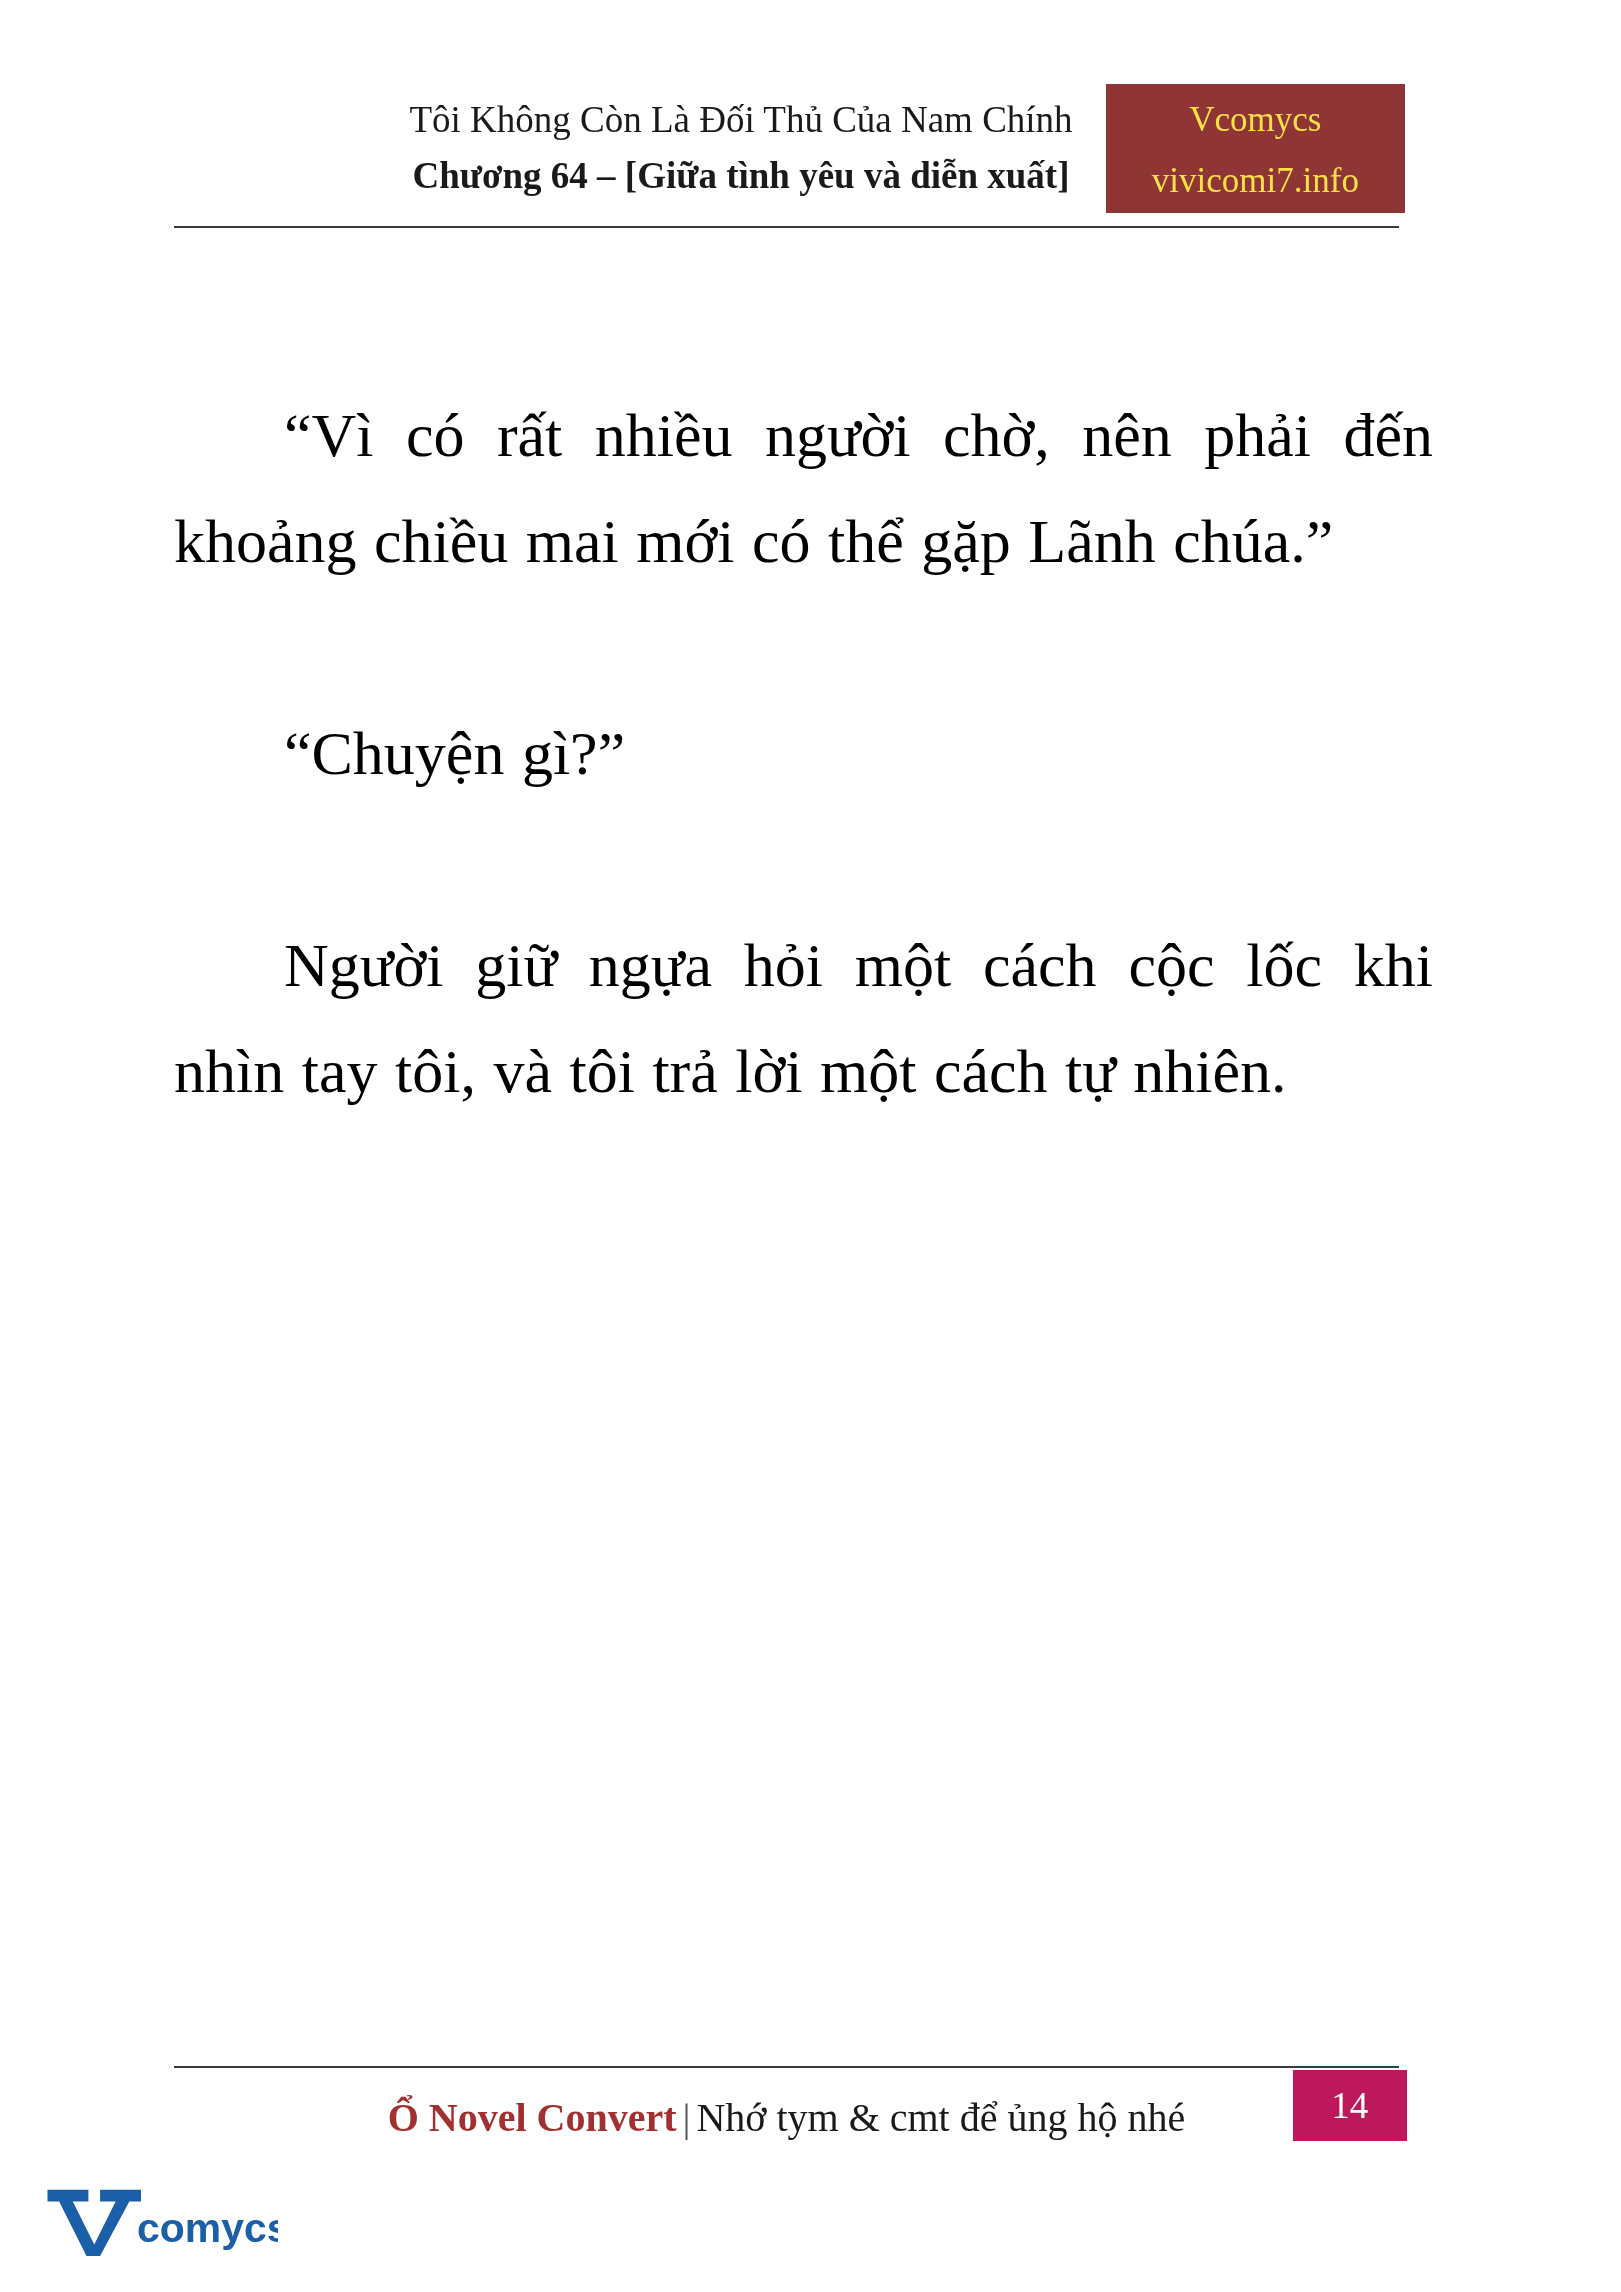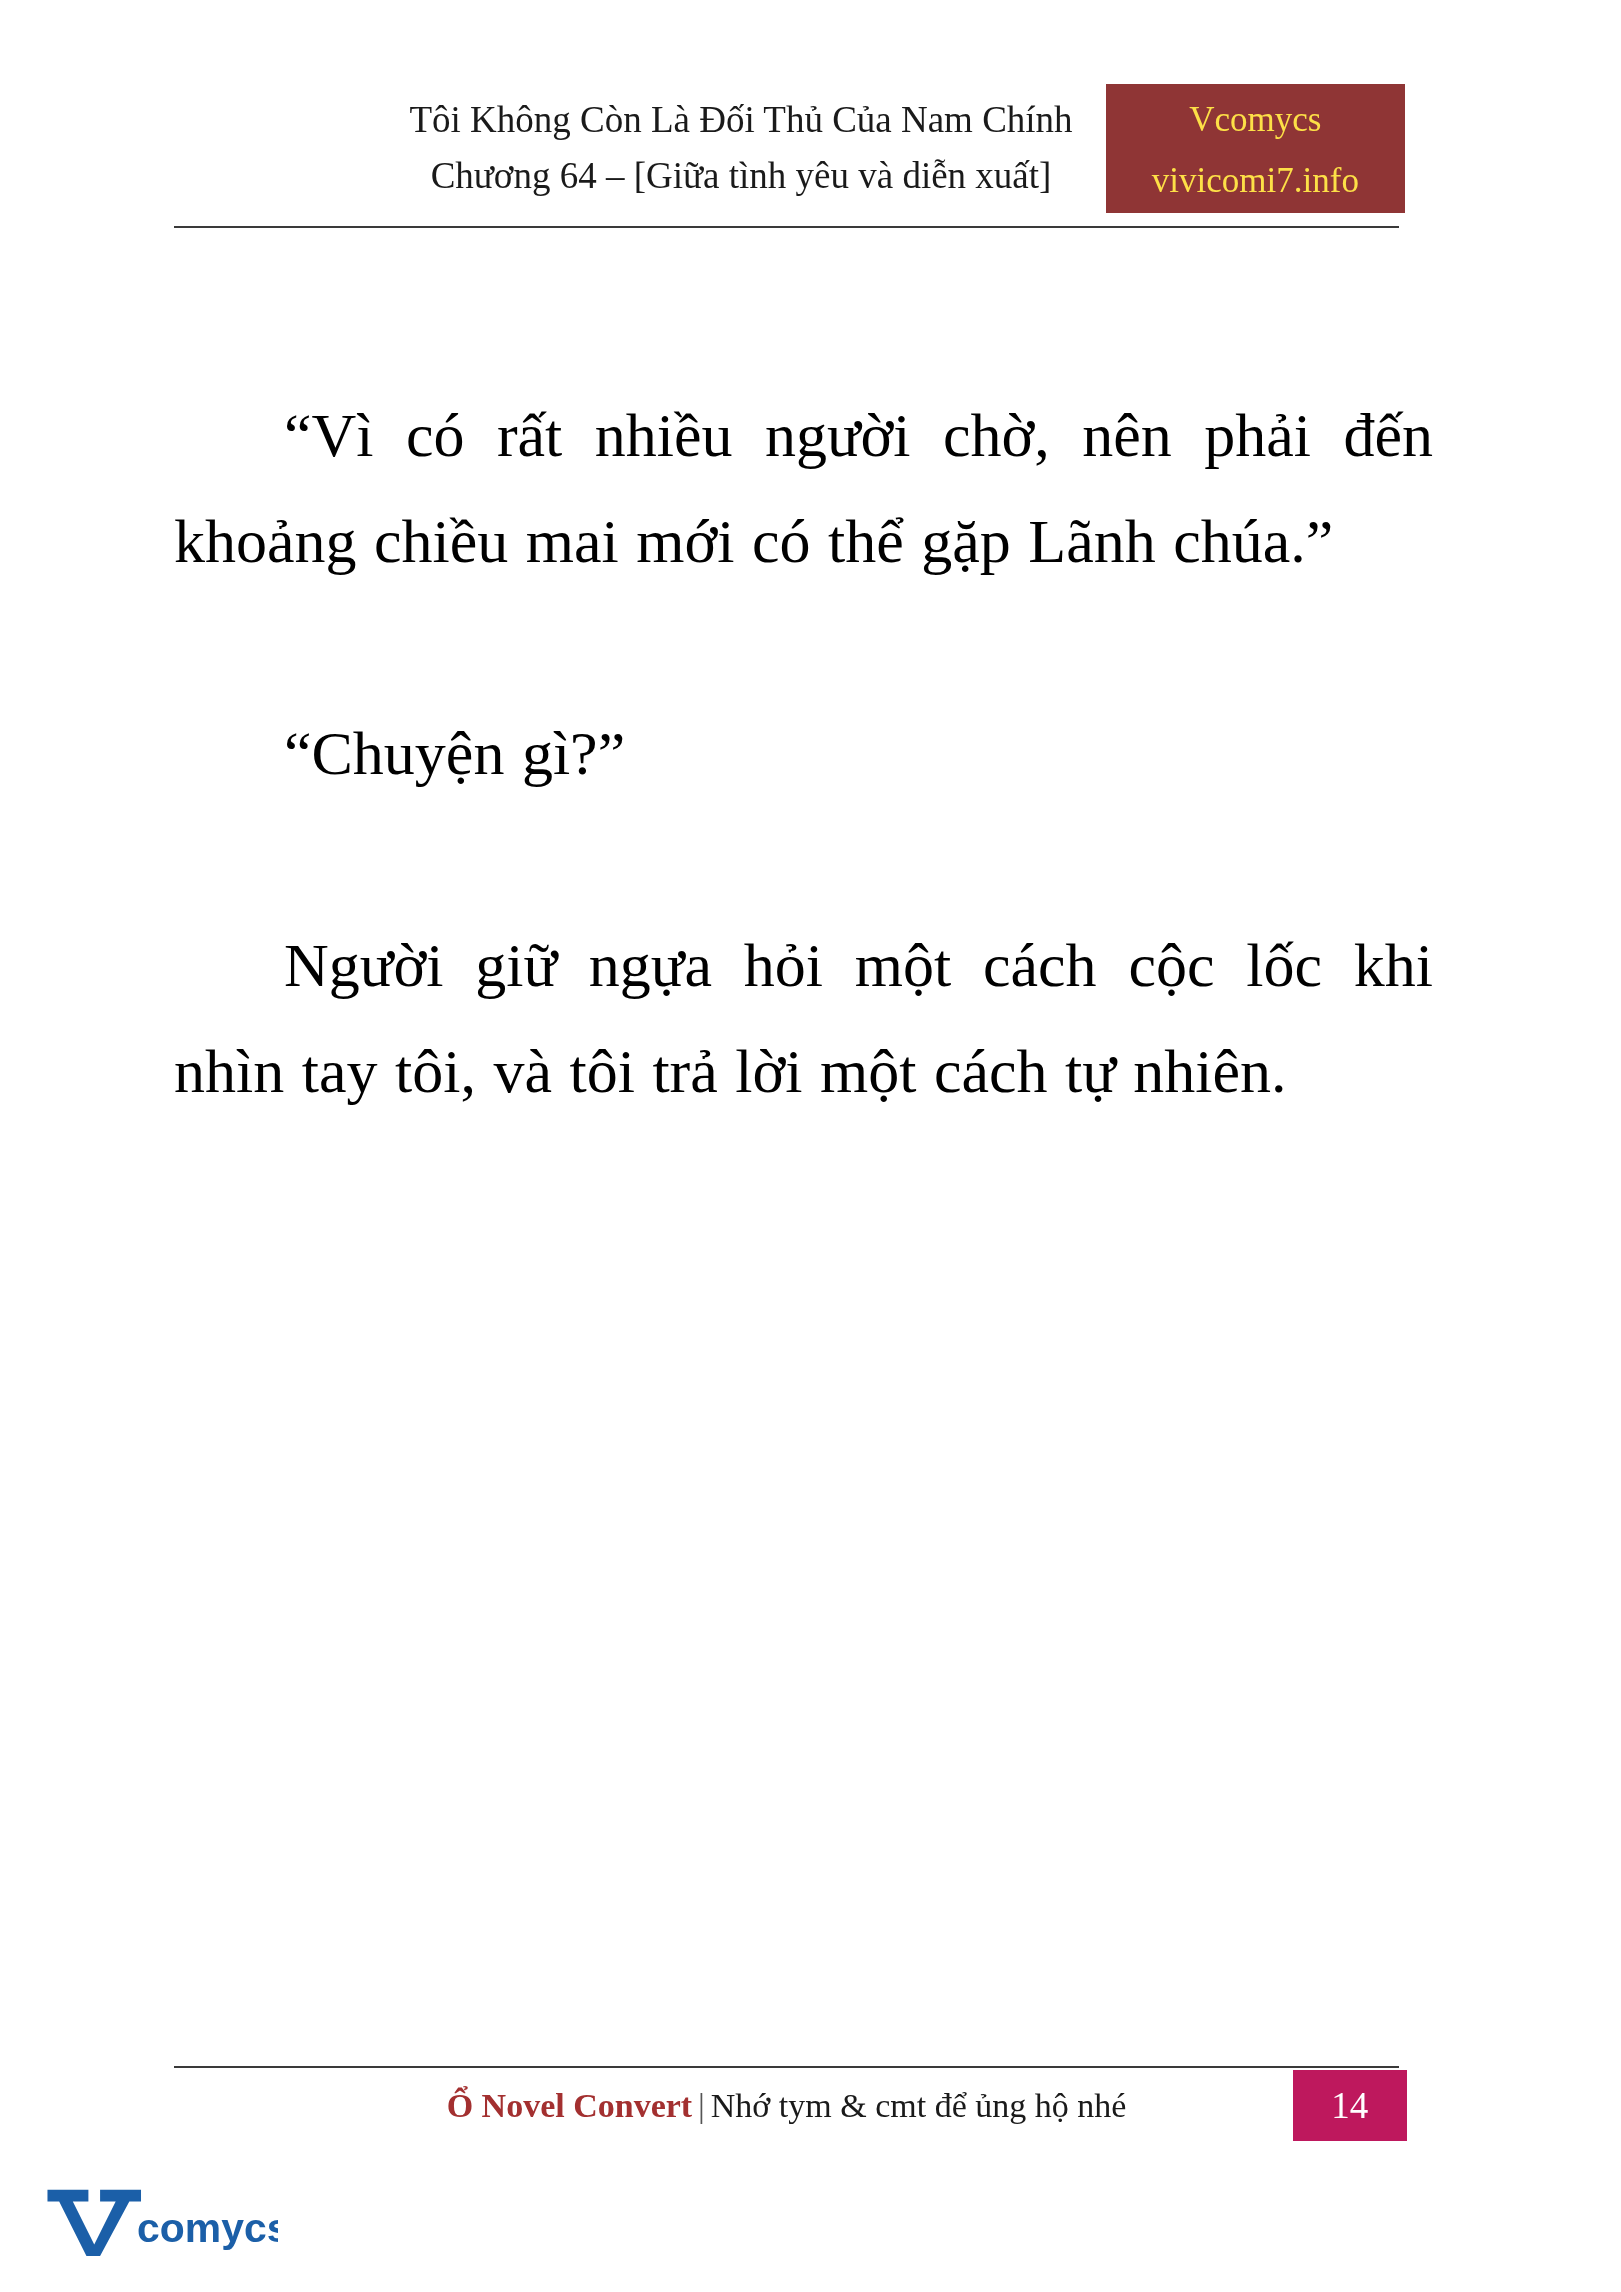--- a/index.html
+++ b/index.html
@@ -39,21 +39,21 @@
     left: 116px;
     top: 5.9px;
     width: 902px;
     text-align: center;
     font-size: 37px;
     line-height: 56px;
     color: #1a1a1a;
     font-family: "Liberation Serif", serif;
   }
   .header-line1 { display: block; }
-  .header-line2 { display: block; }
+  .header-line2 { display: block; font-weight: bold; }
   .header-badge {
     position: absolute;
     right: -5.9px;
     top: -2px;
     width: 299px;
     height: 129px;
     background: #8f3535;
     color: #fde047;
     text-align: center;
     font-size: 35px;
@@ -89,24 +89,24 @@
     left: 174px;
     top: 2066px;
     width: 1225px;
     height: 88px;
     border-top: 2.9px solid #3a3a3a;
     box-sizing: border-box;
   }
   .footer-inner {
     position: absolute;
     left: 0;
-    top: 7px;
+    top: 19px;
     width: 1225px;
     text-align: center;
-    font-size: 34px;
+    font-size: 40px;
     line-height: 61px;
     color: #1a1a1a;
   }
   .footer-brand {
     color: #a33030;
     font-weight: bold;
     font-family: "Liberation Serif", serif;
   }
   .footer-sep {
     color: #555;

